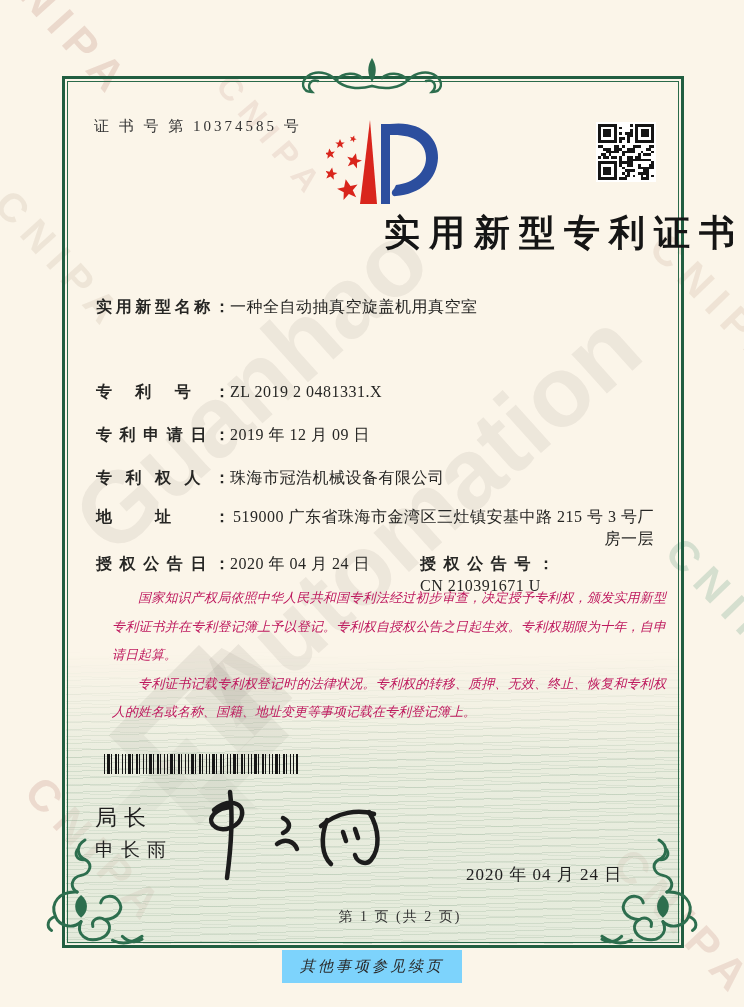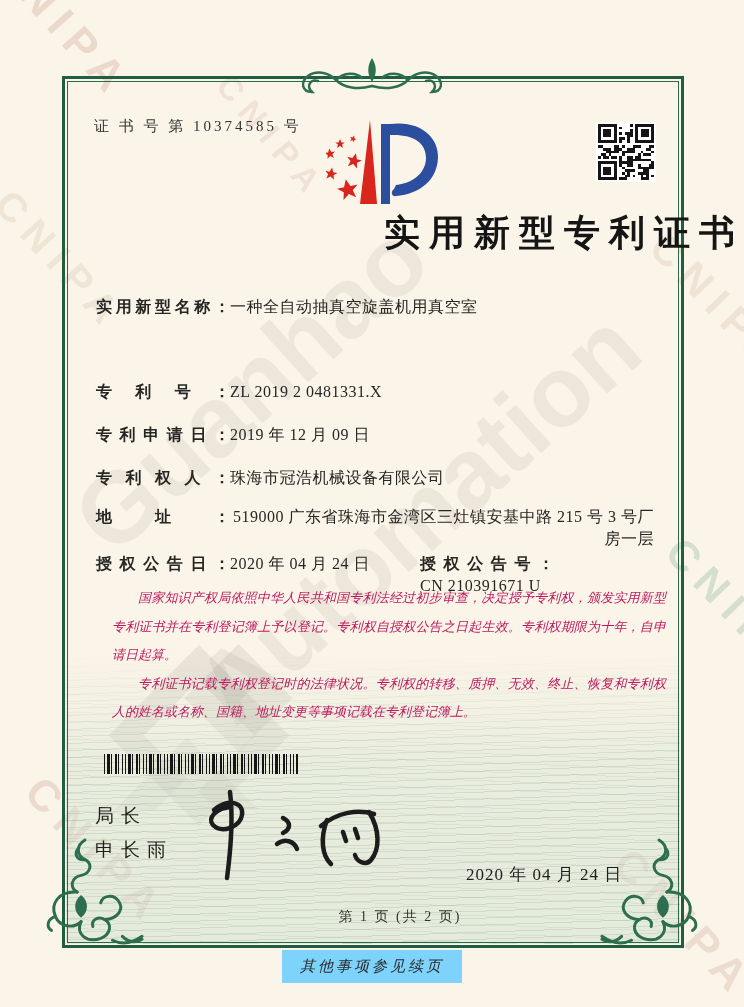--- a/index.html
+++ b/index.html
@@ -66,21 +66,21 @@
   
   .barcode{position:absolute; left:104px; top:754px; width:194px; height:20px;
     background:repeating-linear-gradient(90deg,
       #151515 0 1px, transparent 1px 3px,
       #151515 3px 6px, transparent 6px 7px,
       #151515 7px 8px, transparent 8px 11px,
       #151515 11px 13px, transparent 13px 14px,
       #151515 14px 15px, transparent 15px 18px,
       #151515 18px 19px, transparent 19px 21px);}
   
-  .signer-title{position:absolute; left:95px; top:803px; font-size:19px; letter-spacing:7px; color:#1e1e1e;}
+  .signer-title{position:absolute; left:95px; top:803px; font-size:22px; letter-spacing:7px; color:#1e1e1e;}
   .signer-name{position:absolute; left:95px; top:837px; font-size:19px; letter-spacing:7px; color:#1e1e1e;}
   .sig-svg{position:absolute; left:186px; top:786px; width:215px; height:98px;}
   .issue-date{position:absolute; left:466px; top:863px; font-size:17px; letter-spacing:1px; color:#1e1e1e;}
   .page-no{position:absolute; left:0; top:908px; width:100%; text-align:center;
            font-size:14px; letter-spacing:2px; color:#333;padding-left:28px;}
   .footer-note{position:absolute; left:50%; top:950px; transform:translateX(-50%);
            background:#7dd3fc; padding:7px 18px; font-size:15px; letter-spacing:3px;
            font-style:italic; color:#2a2a2a; white-space:nowrap;}
 </style>
 </head>

